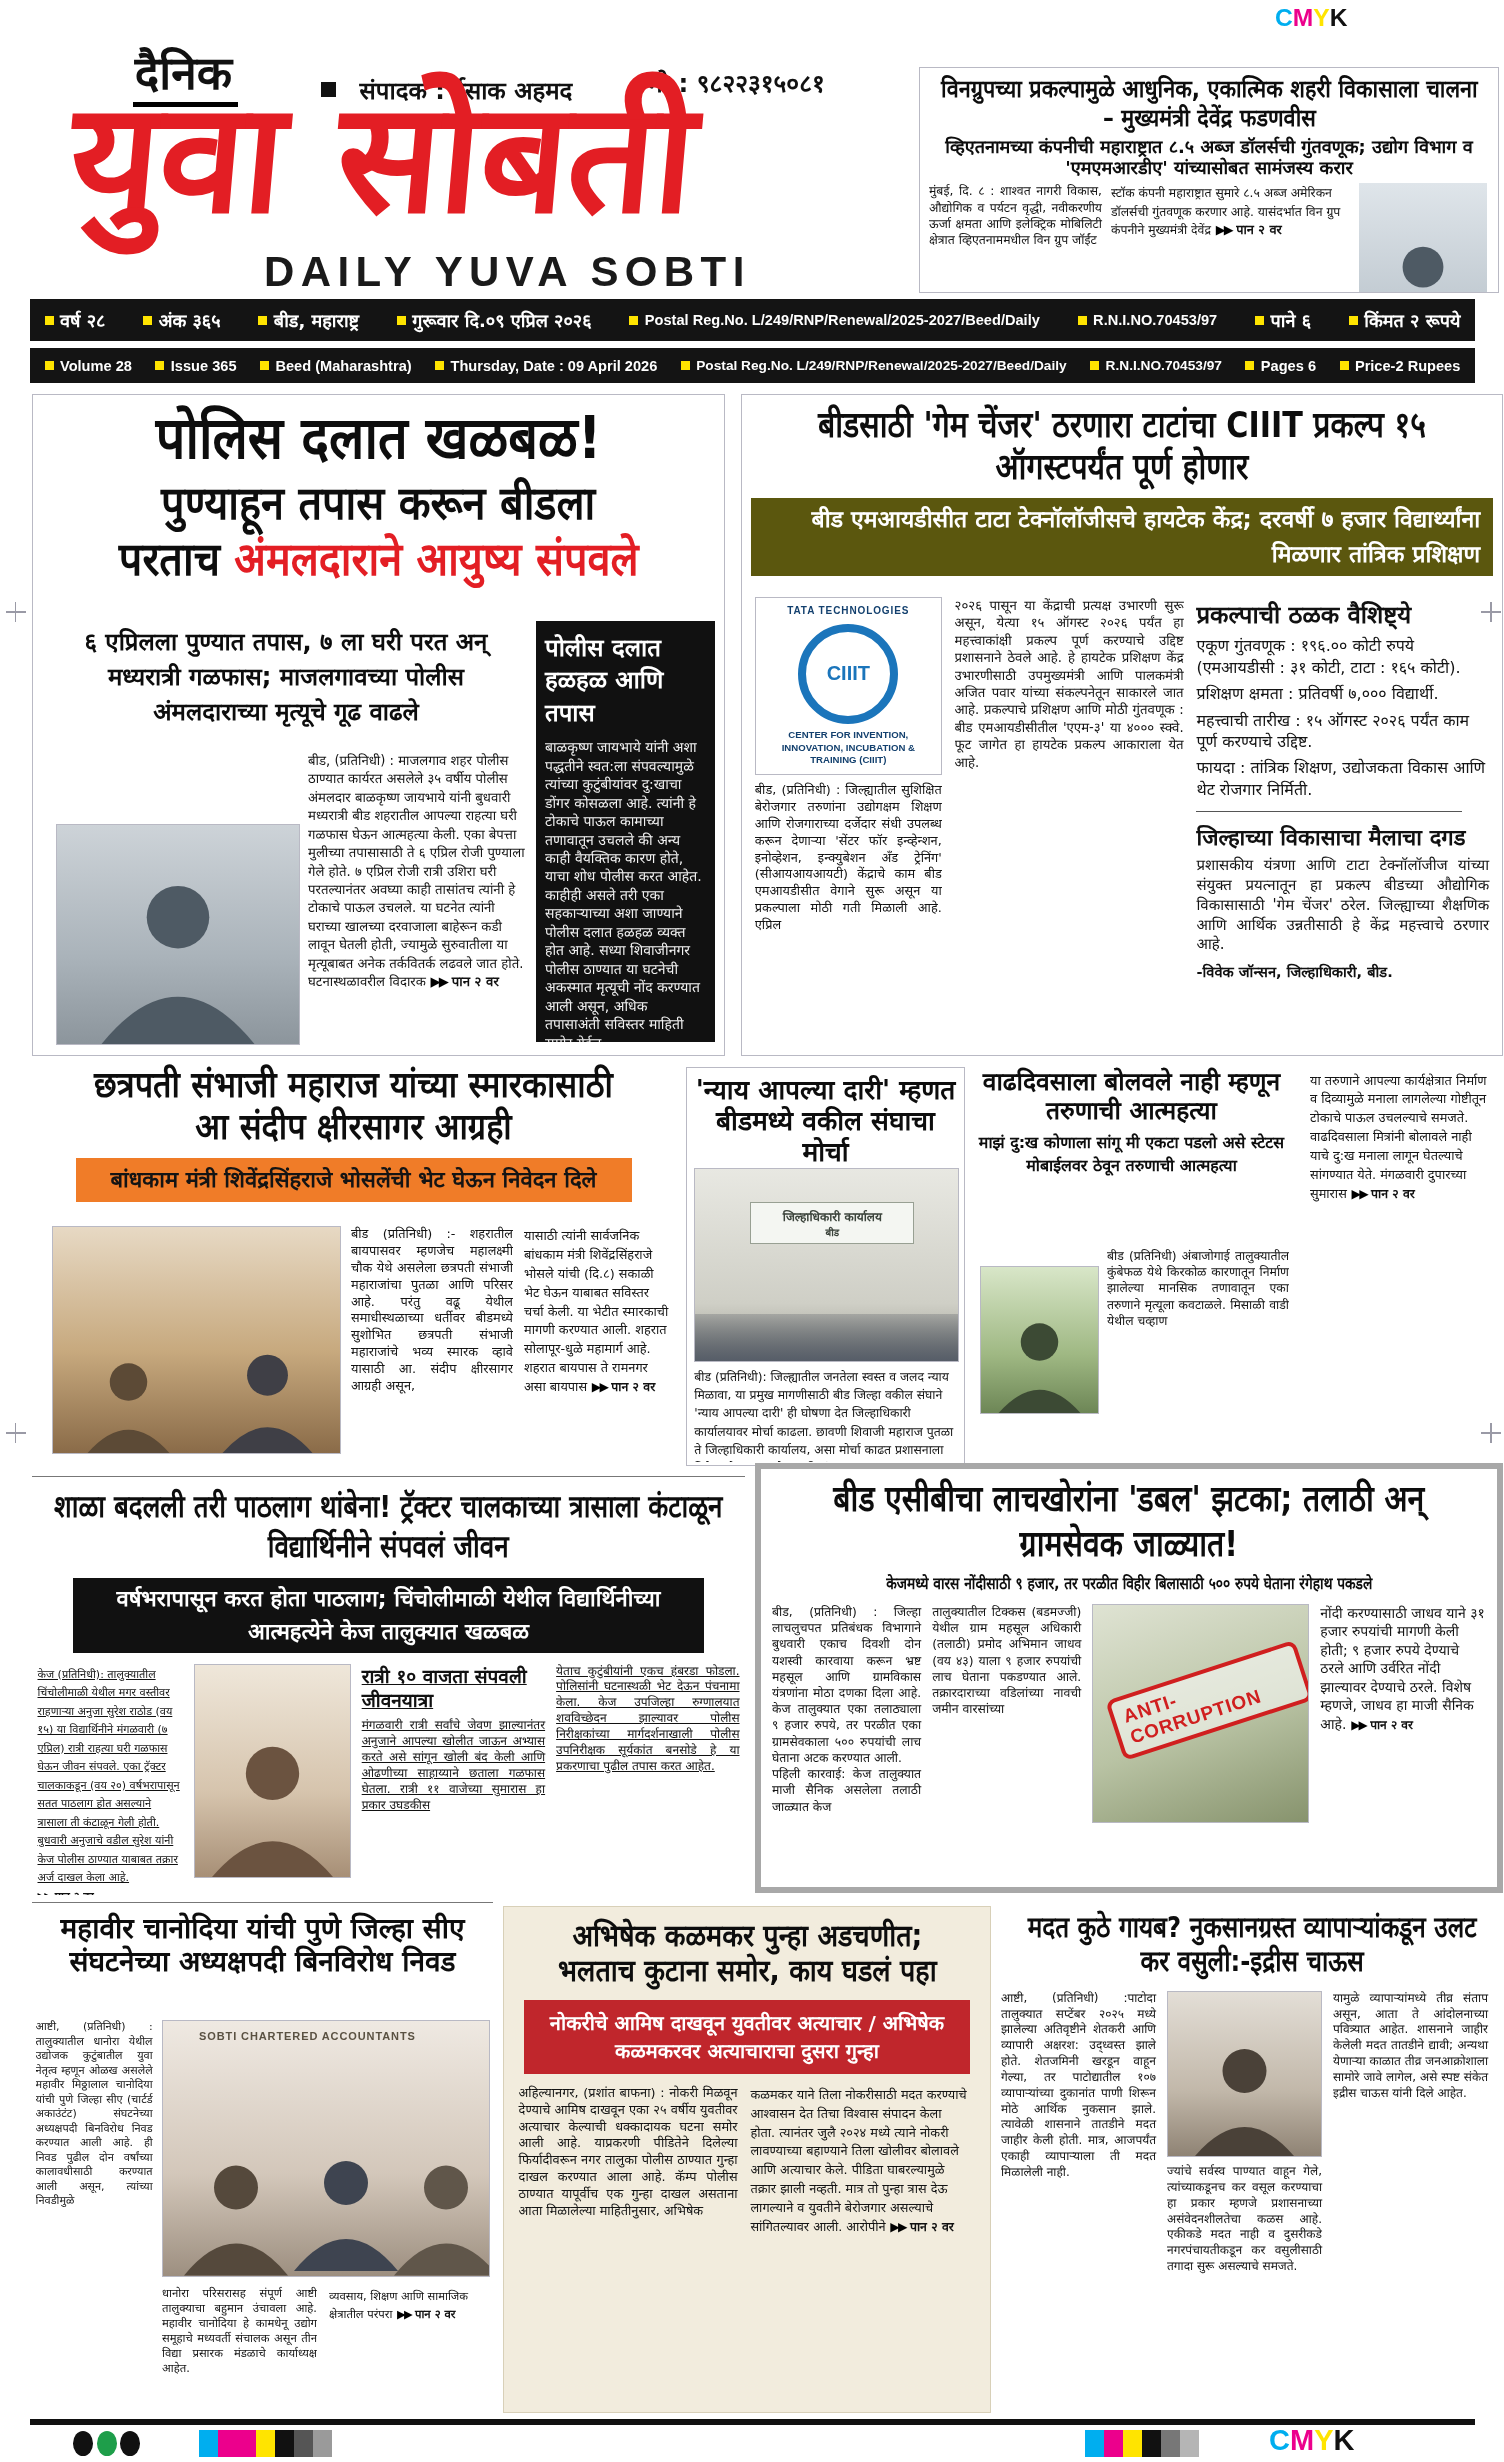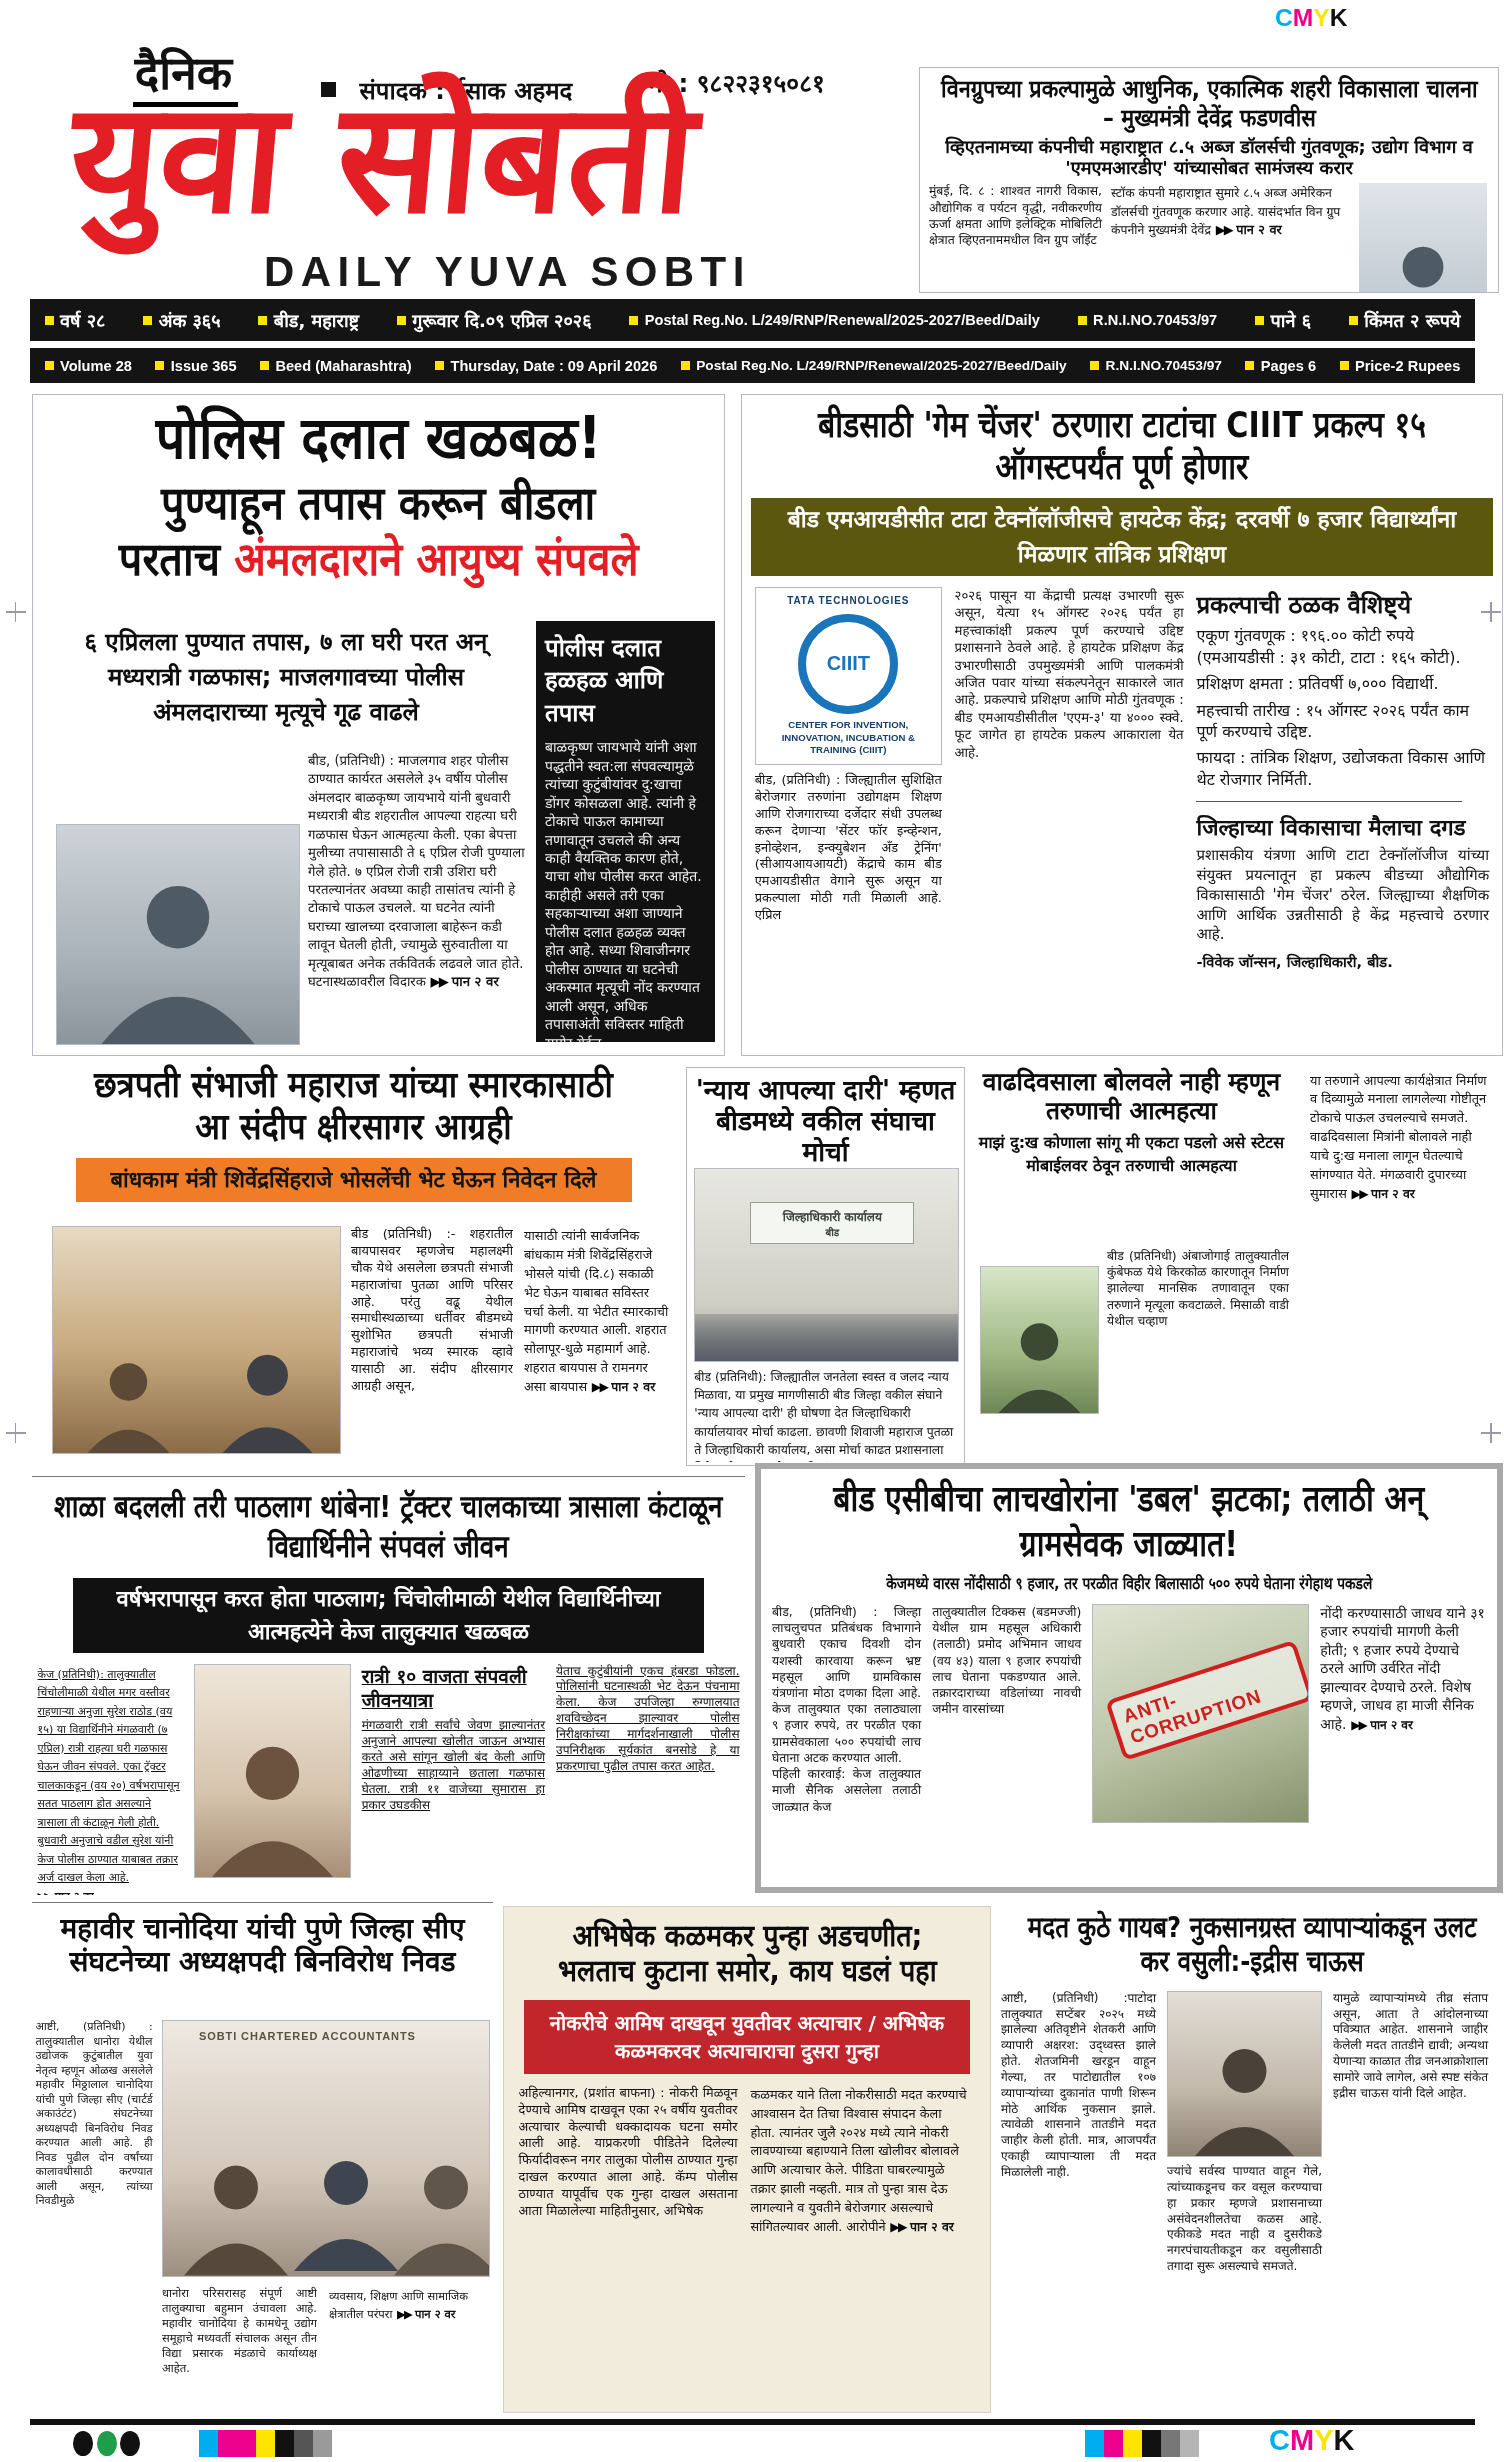--- a/index.html
+++ b/index.html
@@ -166,21 +166,21 @@
         </svg>
     </div>
     <div style="position:absolute;left:275px;top:356px;width:219px;height:292px;overflow:hidden;">
       <span class="body" style="font-size:13.2px;">बीड, (प्रतिनिधी) : माजलगाव शहर पोलीस ठाण्यात कार्यरत असलेले ३५ वर्षीय पोलीस अंमलदार बाळकृष्ण जायभाये यांनी बुधवारी मध्यरात्री बीड शहरातील आपल्या राहत्या घरी गळफास घेऊन आत्महत्या केली. एका बेपत्ता मुलीच्या तपासासाठी ते ६ एप्रिल रोजी पुण्याला गेले होते. ७ एप्रिल रोजी रात्री उशिरा घरी परतल्यानंतर अवघ्या काही तासांतच त्यांनी हे टोकाचे पाऊल उचलले. या घटनेत त्यांनी घराच्या खालच्या दरवाजाला बाहेरून कडी लावून घेतली होती, ज्यामुळे सुरुवातीला या मृत्यूबाबत अनेक तर्कवितर्क लढवले जात होते. घटनास्थळावरील विदारक</span>
       <span class="jump" style="font-size:13.2px;"><span class="ar">▶▶</span> <span>पान २ वर</span></span>
     </div>
   </div>
 
   <div class="abs frame" style="left:741px;top:394px;width:762px;height:662px;box-sizing:border-box;overflow:hidden;">
     <div class="hl" style="font-size:36px;margin:9px 12.8px 0;"><span class="fit2" style="white-space:normal;width:116%;margin-left:-8%;">बीडसाठी 'गेम चेंजर' ठरणारा टाटांचा CIIIT प्रकल्प १५ ऑगस्टपर्यंत पूर्ण होणार</span></div>
-    <div class="olive hl" style="margin:9px 9px 0;height:78px;font-size:23px;display:flex;align-items:center;justify-content:center;padding:0 12.8px;line-height:1.5;">बीड एमआयडीसीत टाटा टेक्नॉलॉजीसचे हायटेक केंद्र; दरवर्षी ७ हजार विद्यार्थ्यांना मिळणार तांत्रिक प्रशिक्षण</div>
+    <div class="olive hl" style="margin:9px 9px 10px;height:78px;font-size:23px;display:flex;align-items:center;justify-content:center;padding:0 12.8px;line-height:1.5;text-align:right;">बीड एमआयडीसीत टाटा टेक्नॉलॉजीसचे हायटेक केंद्र; दरवर्षी ७ हजार विद्यार्थ्यांना मिळणार तांत्रिक प्रशिक्षण</div>
     <div style="display:flex;gap:12.8px;padding:11px 12.8px 0;">
       <div style="width:187px;flex:0 0 auto;">
         <div class="frame" style="padding:7.3px 5.5px;text-align:center;">
           <div class="eng" style="font-size:10px;font-weight:bold;color:#13406e;letter-spacing:0.9px;">TATA TECHNOLOGIES</div>
           <div style="width:84px;height:84px;border:8.2px solid #1b75bb;border-radius:50%;margin:7.3px auto 5.5px;display:flex;align-items:center;justify-content:center;">
             <span class="eng" style="color:#1b75bb;font-weight:bold;font-size:20px;">CIIIT</span>
           </div>
           <div class="eng" style="font-size:9.6px;font-weight:bold;color:#13406e;line-height:1.3;">CENTER FOR INVENTION, INNOVATION, INCUBATION &amp; TRAINING (CIIIT)</div>
         </div>
         <div class="body" style="font-size:12.8px;margin-top:7.3px;height:237px;overflow:hidden;">बीड, (प्रतिनिधी) : जिल्ह्यातील सुशिक्षित बेरोजगार तरुणांना उद्योगक्षम शिक्षण आणि रोजगाराच्या दर्जेदार संधी उपलब्ध करून देणाऱ्या 'सेंटर फॉर इन्व्हेन्शन, इनोव्हेशन, इन्क्युबेशन अँड ट्रेनिंग' (सीआयआयआयटी) केंद्राचे काम बीड एमआयडीसीत वेगाने सुरू असून या प्रकल्पाला मोठी गती मिळाली आहे. एप्रिल</div>

